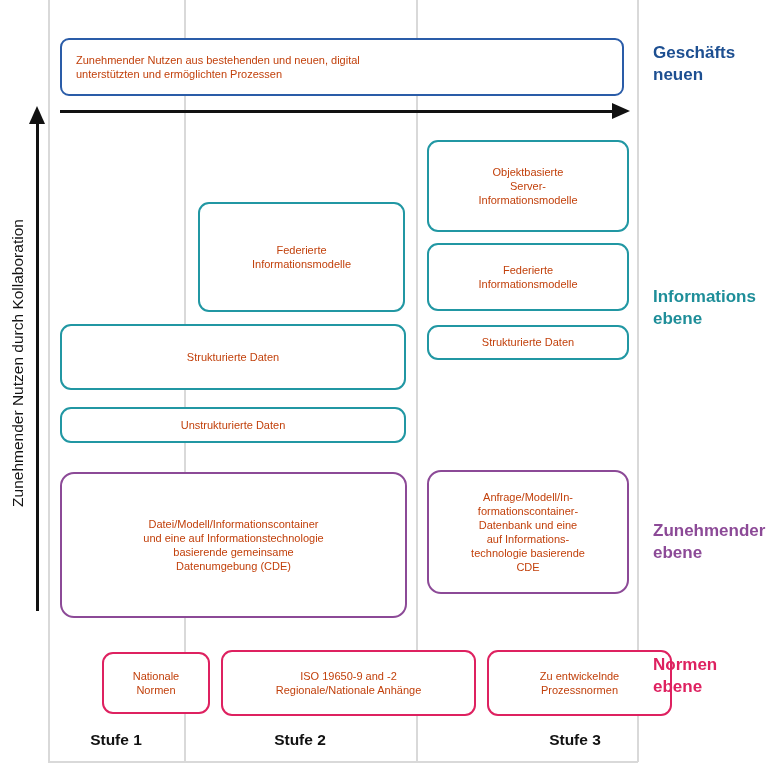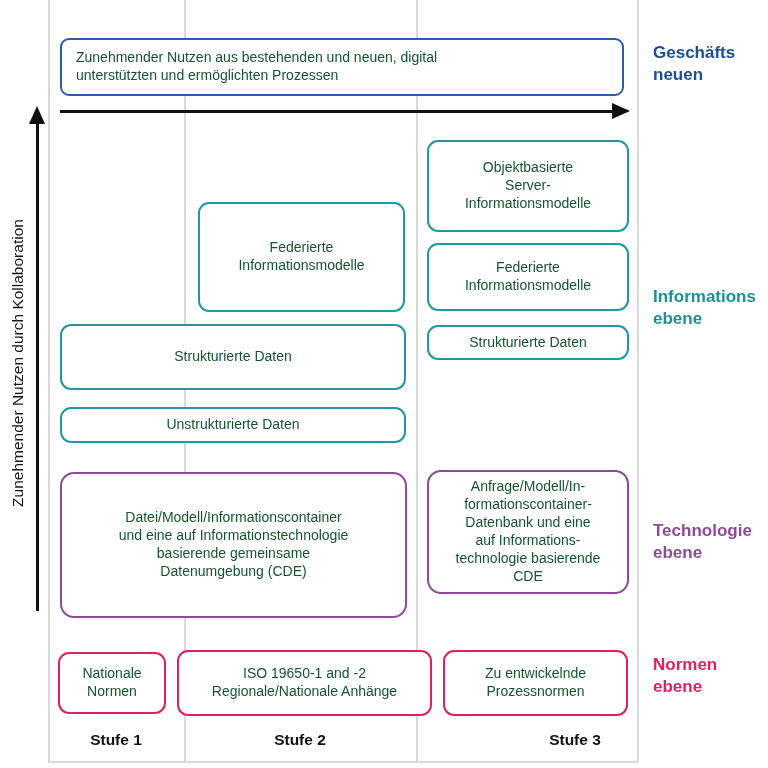--- a/index.html
+++ b/index.html
@@ -4,25 +4,25 @@
 <style>
   * { margin:0; padding:0; box-sizing:border-box; }
   html,body { width:768px; height:768px; background:#ffffff; font-family:"Liberation Sans", sans-serif; }
   #canvas { position:relative; width:768px; height:768px; background:#ffffff; overflow:hidden; color:#1b1b1b; }
 
   .gridline-v { position:absolute; top:0; width:2px; height:762px; background:#d9d9d9; }
   .gridline-h { position:absolute; left:48px; top:761px; width:590px; height:2px; background:#d9d9d9; }
 
   .bx { position:absolute; background:#ffffff; border:2px solid #be185d; border-radius:11px;
         display:flex; align-items:center; justify-content:center; text-align:center;
-        font-size:14px; line-height:1.28; white-space:pre-line; color:#14532d; }
+        font-size:11px; line-height:1.28; white-space:pre-line; color:#c2410c; }
   .blue  { border-color:#2a5ca8; }
   .teal  { border-color:#2197a3; }
   .purple{ border-color:#8c4a97; }
-  .pink  { border-color:#de2160; }
+  .pink  { border-color:#de2160;margin-left:44px; }
 
   .title-box { left:60px; top:38px; width:564px; height:58px; justify-content:flex-start;
                text-align:left; padding:0 14px; border-radius:9px; }
 
   .arrow-line-h { position:absolute; left:60px; top:110px; width:553px; height:3px; background:#111; }
   .arrow-head-right { position:absolute; left:612px; top:103px; width:0; height:0;
                       border-top:8px solid transparent; border-bottom:8px solid transparent;
                       border-left:18px solid #111; }
   .arrow-line-v { position:absolute; left:36px; top:122px; width:3px; height:489px; background:#111; }
   .arrow-head-up { position:absolute; left:29px; top:106px; width:0; height:0;
@@ -81,30 +81,30 @@
 Datenumgebung (CDE)</div>
   <div class="bx purple" style="left:427px; top:470px; width:202px; height:124px; border-radius:14px;">Anfrage/Modell/In-
 formationscontainer-
 Datenbank und eine
 auf Informations-
 technologie basierende
 CDE</div>
 
   <div class="bx pink" style="left:58px; top:652px; width:108px; height:62px;">Nationale
 Normen</div>
-  <div class="bx pink" style="left:177px; top:650px; width:255px; height:66px;">ISO 19650-1 and -2
+  <div class="bx pink" style="left:177px; top:650px; width:255px; height:66px;">ISO 19650-9 and -2
 Regionale/Nationale Anhänge</div>
   <div class="bx pink" style="left:443px; top:650px; width:185px; height:66px;">Zu entwickelnde
 Prozessnormen</div>
 
   <div class="level-label ll-business">Geschäfts
 neuen</div>
   <div class="level-label ll-information">Informations
 ebene</div>
-  <div class="level-label ll-technology">Technologie
+  <div class="level-label ll-technology">Zunehmender
 ebene</div>
   <div class="level-label ll-norms">Normen
 ebene</div>
 
   <div class="stage-label st1">Stufe 1</div>
   <div class="stage-label st2">Stufe 2</div>
   <div class="stage-label st3">Stufe 3</div>
 
 </div>
 

